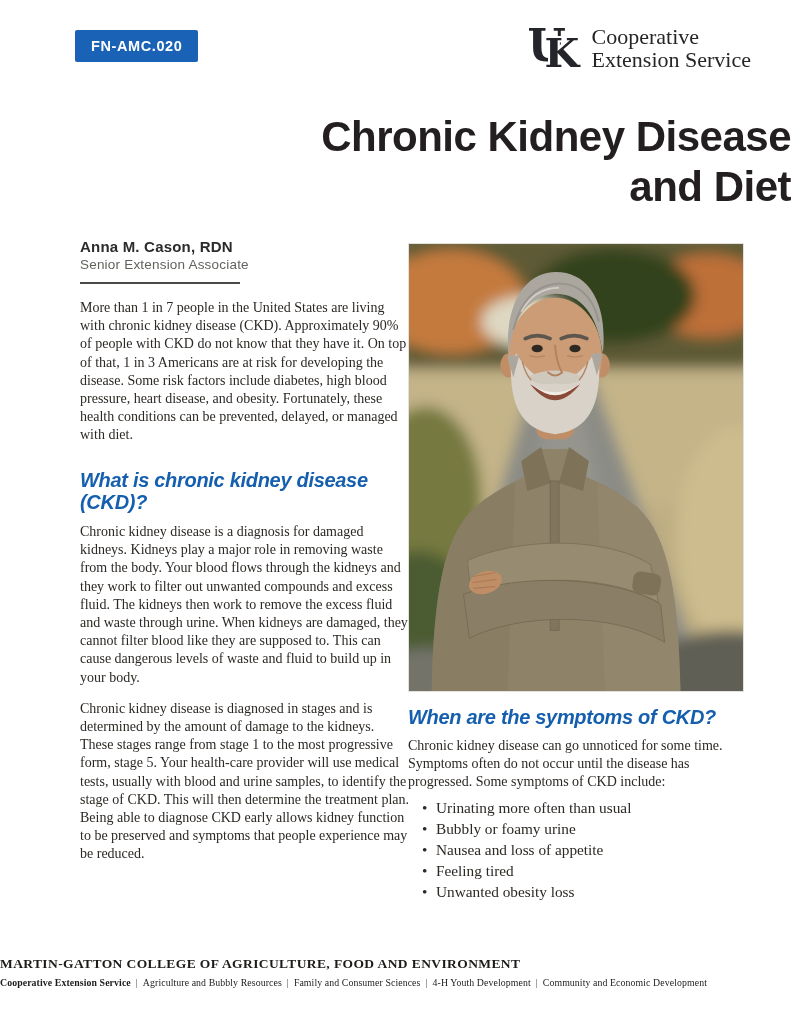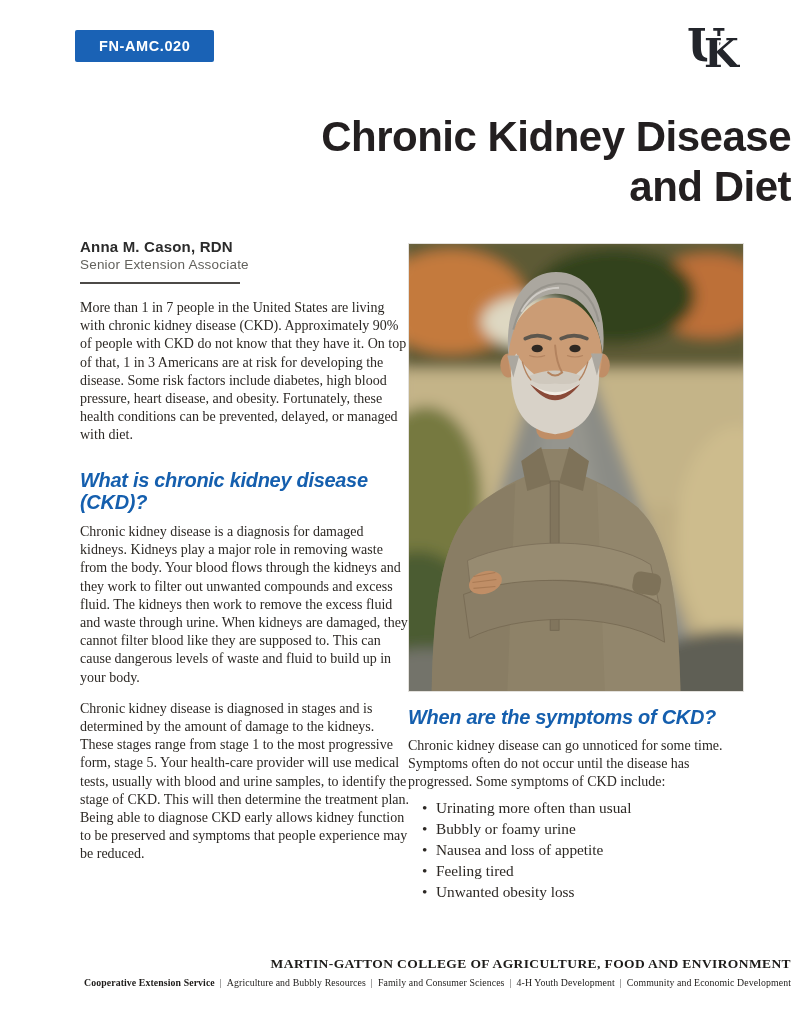--- a/index.html
+++ b/index.html
@@ -9,21 +9,21 @@
     background:#ffffff; overflow:hidden;
     font-family:"Liberation Serif", serif; color:#2c2824;
   }
 
   
   .badge {
     position:absolute; left:75px; top:30px;
     background:#1a62b5; color:#ffffff;
     font-family:"Liberation Sans", sans-serif; font-weight:700;
     font-size:14.5px; letter-spacing:0.6px;
-    padding:8px 24px; border-radius:2px;
+    padding:8px 16px; border-radius:2px;
   }
   .logo { position:absolute; right:40px; top:22px; display:flex; align-items:center; }
   .logo-mark { position:relative; width:56px; height:52px; margin-right:8px; }
   .logo-mark .u, .logo-mark .k {
     position:absolute; font-family:"DejaVu Serif", serif; font-weight:700;
     color:#23252b; line-height:1;
   }
   .logo-mark .u { left:0; top:2px; font-size:44px; }
   .logo-mark .k { left:17px; top:11px; font-size:40px;
     text-shadow:-2px -2px 0 #fff, 2px -2px 0 #fff, -2px 2px 0 #fff, 2px 2px 0 #fff, 0 -2px 0 #fff, -2px 0 0 #fff; }
@@ -73,21 +73,21 @@
   ul.symptoms { margin:7px 0 0 6px; padding-left:12px; list-style:none; }
   ul.symptoms li {
     font-size:15.3px; line-height:1.37; color:#2c2824;
     padding-left:10px; position:relative;
   }
   ul.symptoms li::before {
     content:"•"; position:absolute; left:-4px; top:0; color:#2c2824;
   }
 
   
-  .footer { position:absolute; left:0; top:956px; width:100%; text-align:right; }
+  .footer { position:absolute; left:0; top:956px; width:100%; text-align:left; }
   .footer-college {
     font-family:"Liberation Serif", serif; font-weight:700;
     font-size:13.5px; letter-spacing:0.4px; color:#1d1b19;
   }
   .footer-programs {
     margin-top:5px; font-family:"Liberation Serif", serif;
     font-size:9.8px; color:#1d1b19; letter-spacing:0.1px;
   }
   .footer-programs .prog-bold { font-weight:700; }
   .footer-programs .sep { margin:0 5px; color:#4a4a4a; }
@@ -96,20 +96,24 @@
 <body>
 
 <div class="page">
 
   <div class="badge">FN-AMC.020</div>
 
   <div class="logo">
     <div class="logo-mark">
       <span class="u">U</span>
       <span class="k">K</span>
+    </div>
+    <div class="logo-text">
+      <div>Cooperative</div>
+      <div>Extension Service</div>
     </div>
   </div>
 
   <h1 class="title">
     <div>Chronic Kidney Disease</div>
     <div>and Diet</div>
   </h1>
 
   <div class="col-left">
     <div class="author-name">Anna M. Cason, RDN</div>

